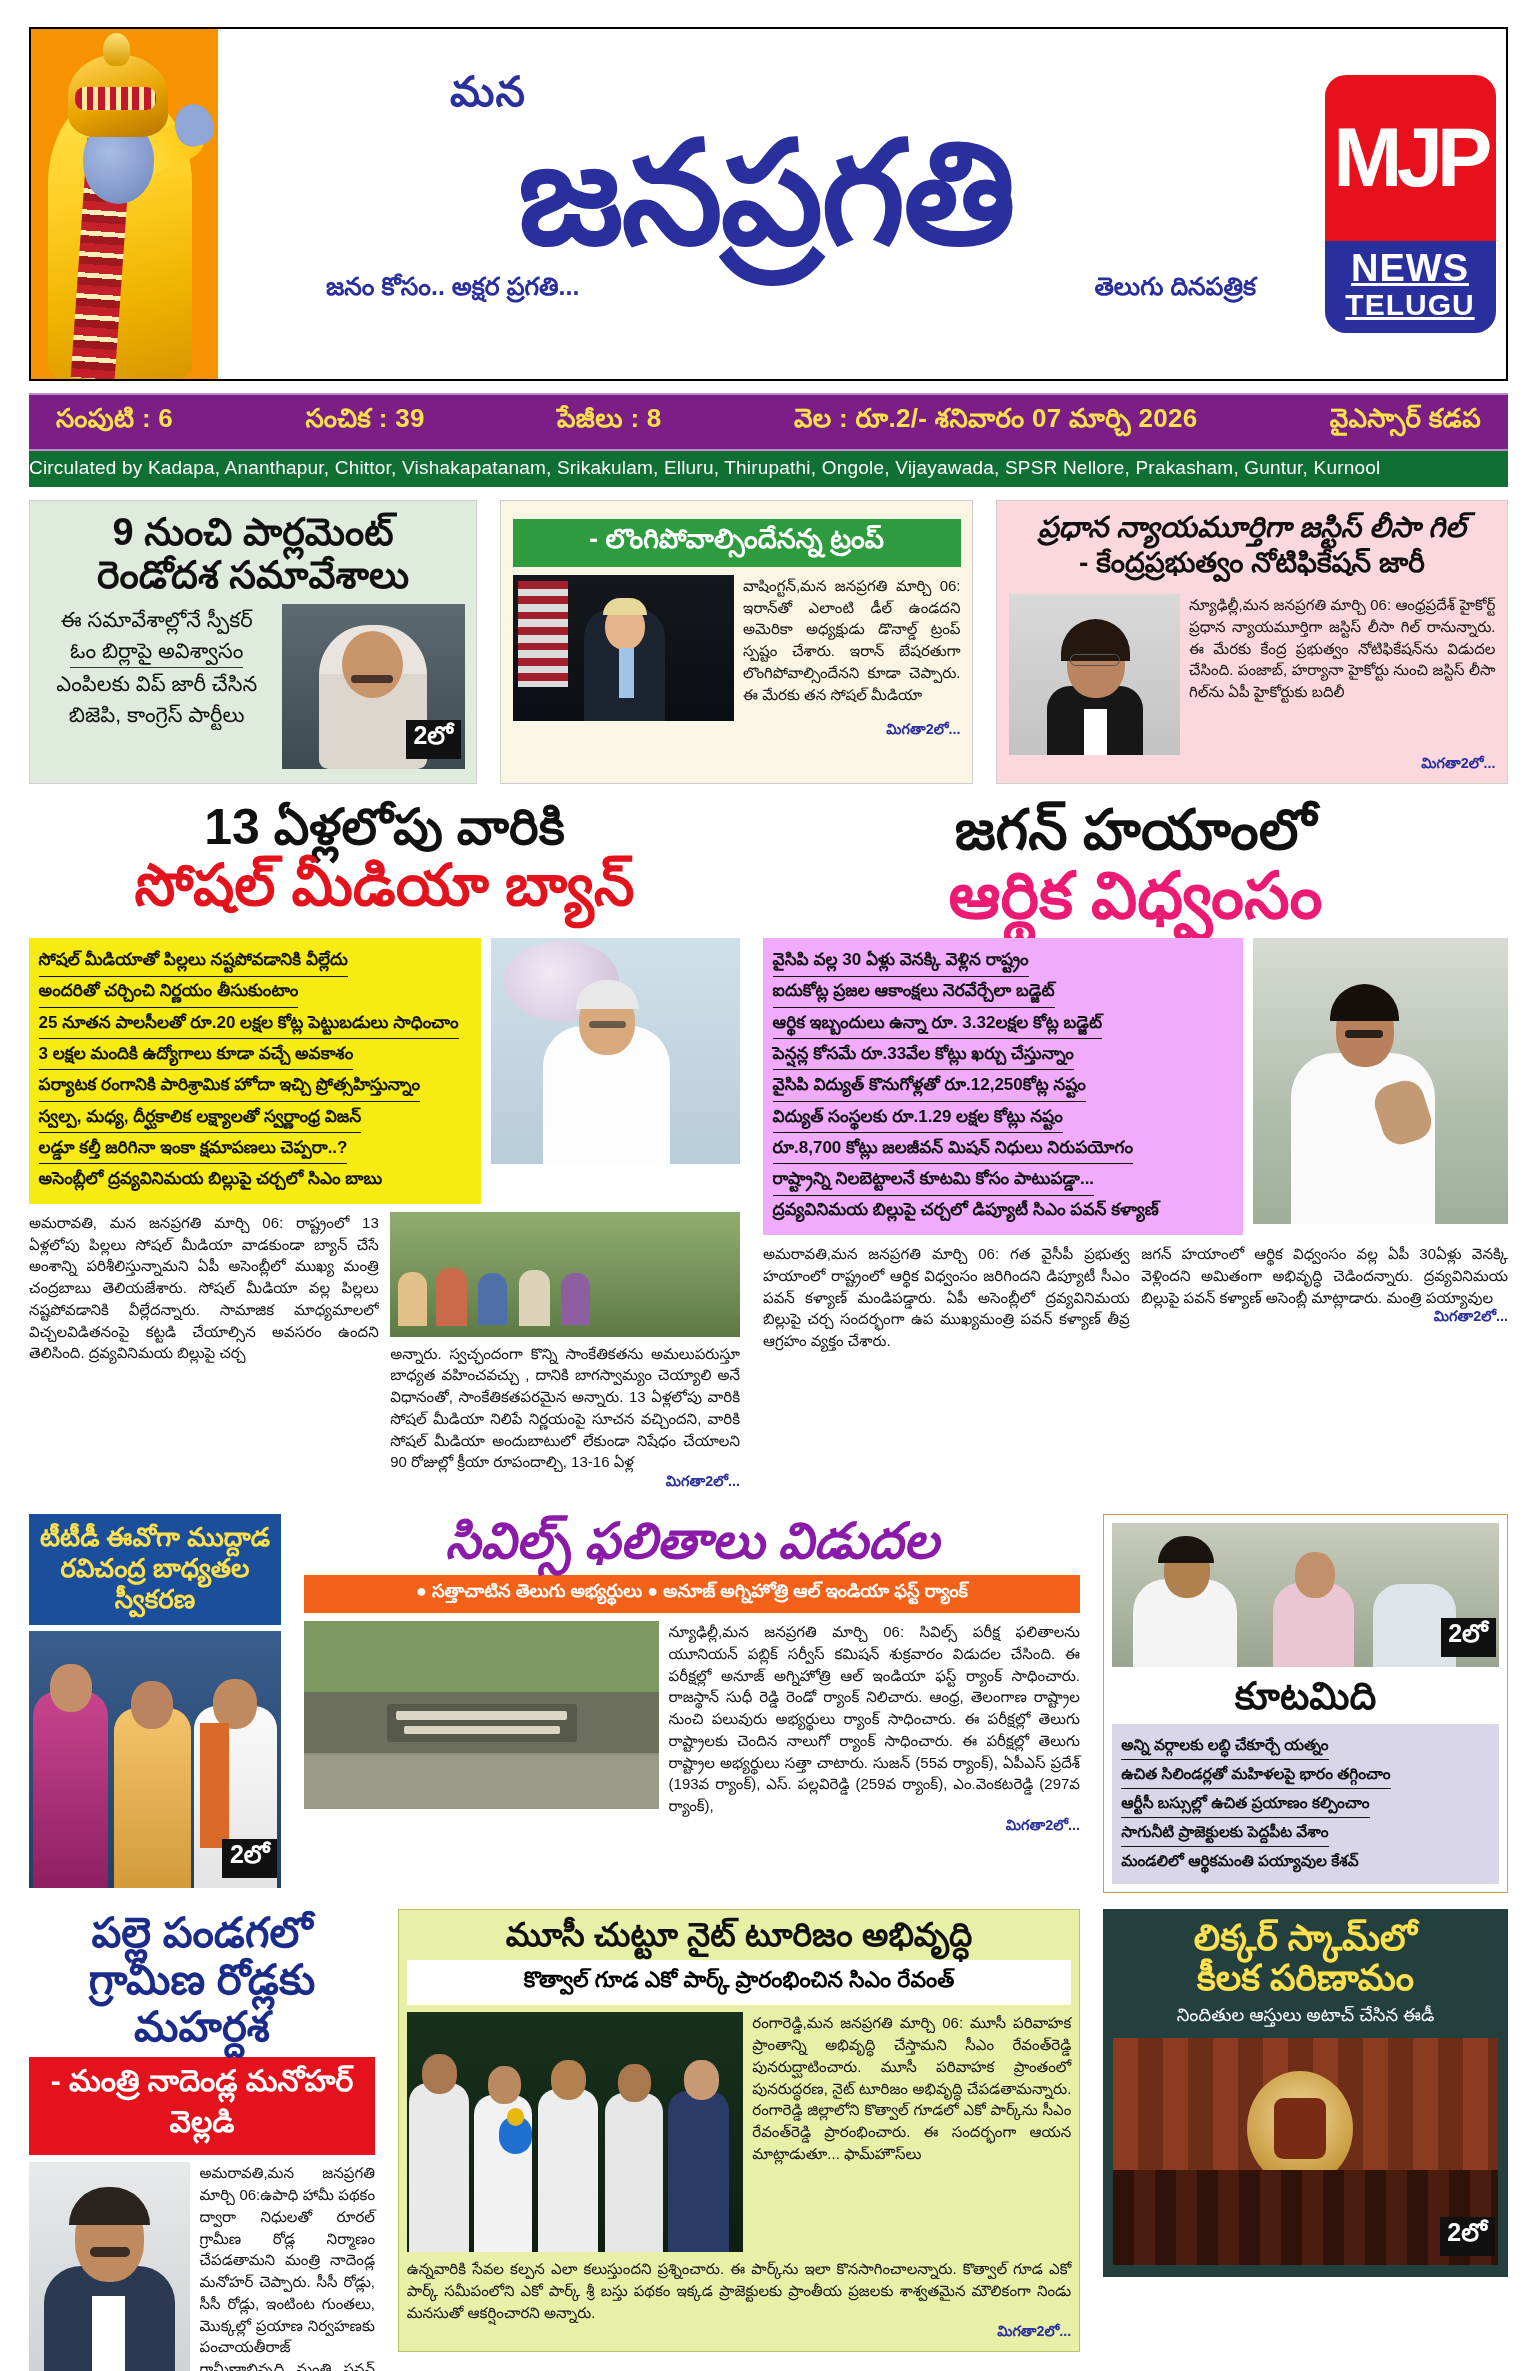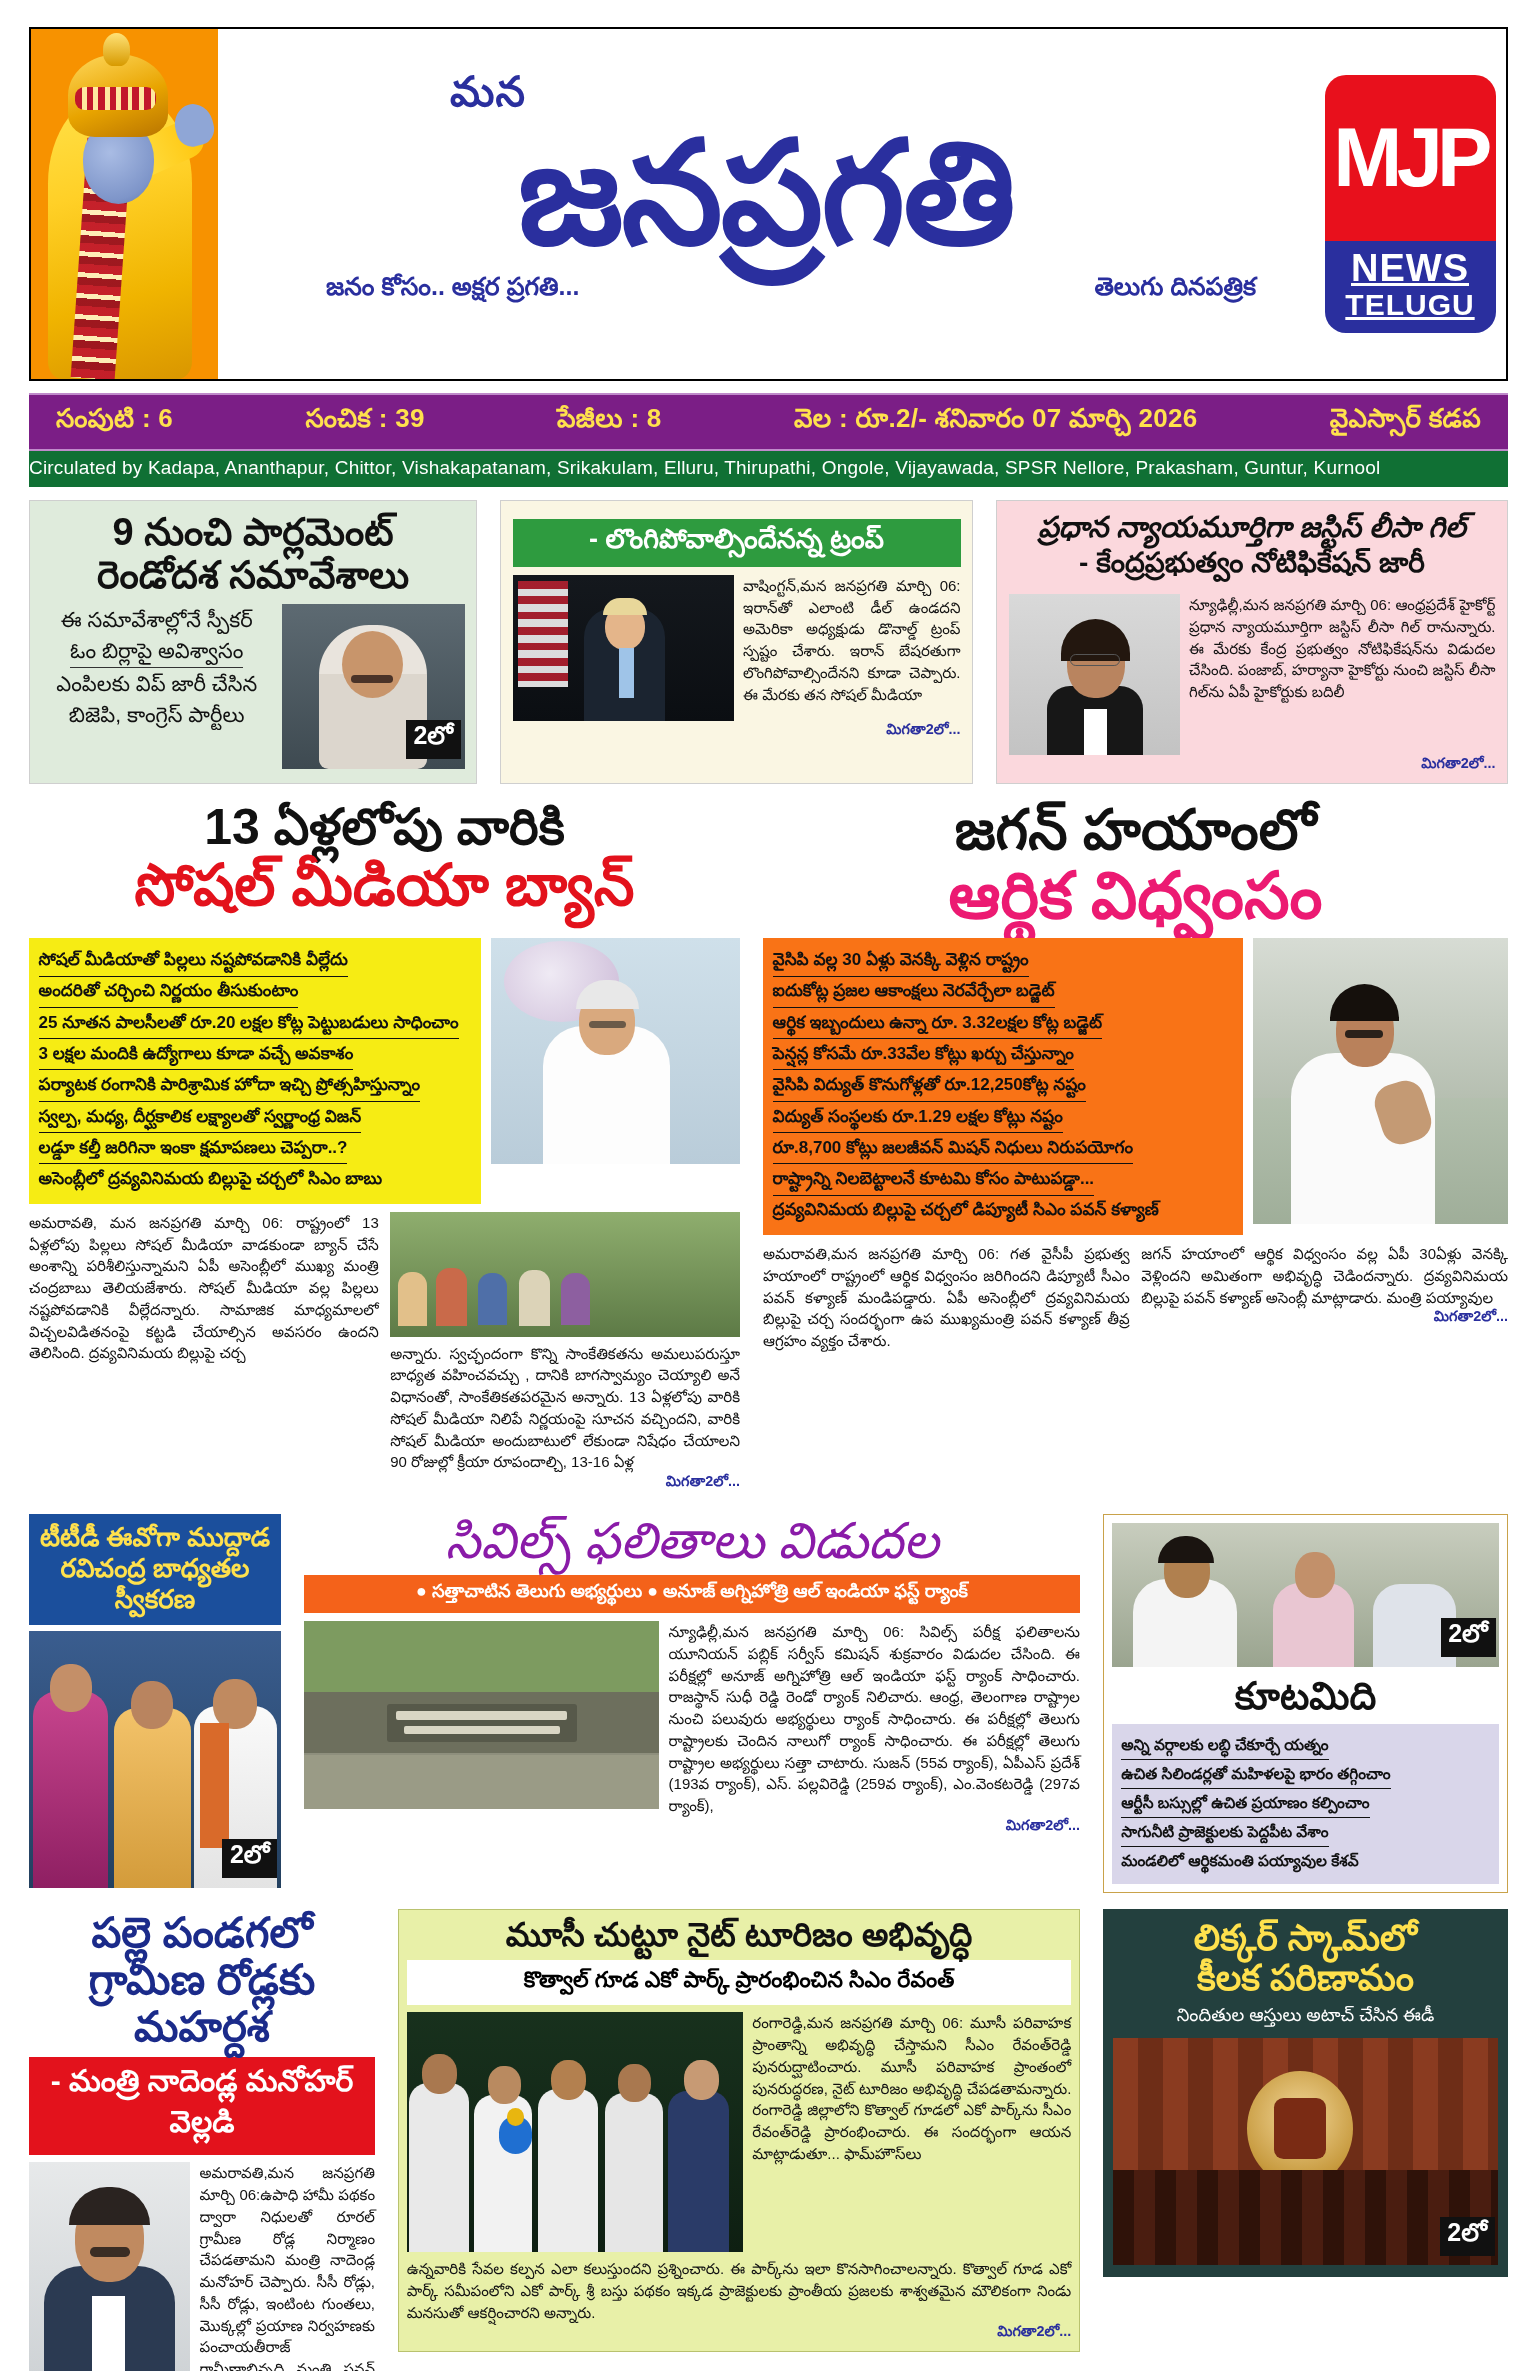--- a/index.html
+++ b/index.html
@@ -152,36 +152,36 @@
   
   .lead-head-l{ text-align:center; }
   .lead-head-l .l1{ font-size:50px; font-weight:bold; color:#111; line-height:1.05; }
   .lead-head-l .l2{ font-size:58px; font-weight:bold; color:#E3121C; line-height:1.05; margin-top:1.9px;}
   .lead-head-r{ text-align:center; }
   .lead-head-r .l1{ font-size:56px; font-weight:bold; color:#111; line-height:1.05;}
   .lead-head-r .l2{ font-size:65px; font-weight:bold; color:#EC1A72; line-height:1.05; margin-top:1.9px;}
 
   .bullets{ padding:7.7px 9.6px 9.6px; }
   .bullets.yellow{ background:#F6EC14; }
-  .bullets.gray{ background:#f97316; }
+  .bullets.gray{ background:#f0abfc; }
   .bullets.lav{ background:#D9D6EA; }
   .bullets div{
     font-size:17px; font-weight:bold; color:#111; line-height:1.5;
     border-bottom:1.4px solid #111; padding:1.9px 0 2.9px; display:inline-block;
   }
   .bullets div:last-child{ border-bottom:none; }
   .bullets.small div{ font-size:15.4px; }
 
   
   .blue-head{
     background:#1B4F9C; color:#FFE14D; font-weight:bold; font-size:26px;
     text-align:center; line-height:1.2; padding:7.7px 5.8px 9.6px;
   }
   .purple-head{
-    color:#8A1BA8; font-weight:normal; font-size:50px; text-align:center;
+    color:#8A1BA8; font-weight:bold; font-size:50px; text-align:center;
     font-style:italic; line-height:1.1;
   }
   .orange-bar{
     background:#F4621A; color:#fff; font-weight:bold; font-size:18px;
     text-align:center; padding:5.8px 7.7px 7.7px; margin-top:5.8px;
   }
   .box-frame{ border:1.9px solid #C9A24A; padding:7.7px; }
   .blk-head{ font-weight:bold; font-size:38px; text-align:center; line-height:1.12; color:#111;}
 
   

